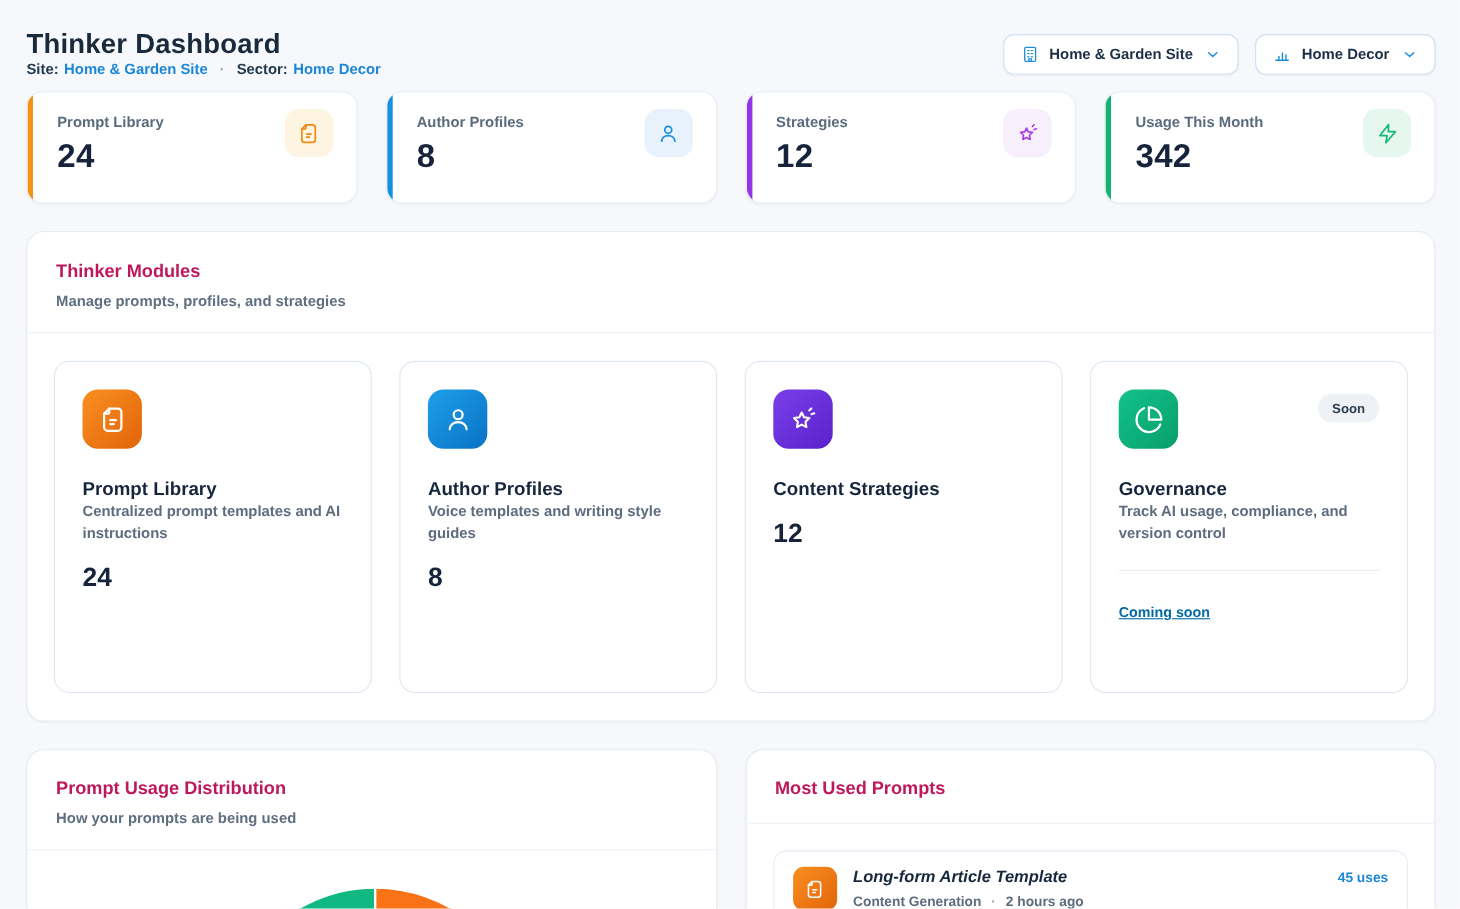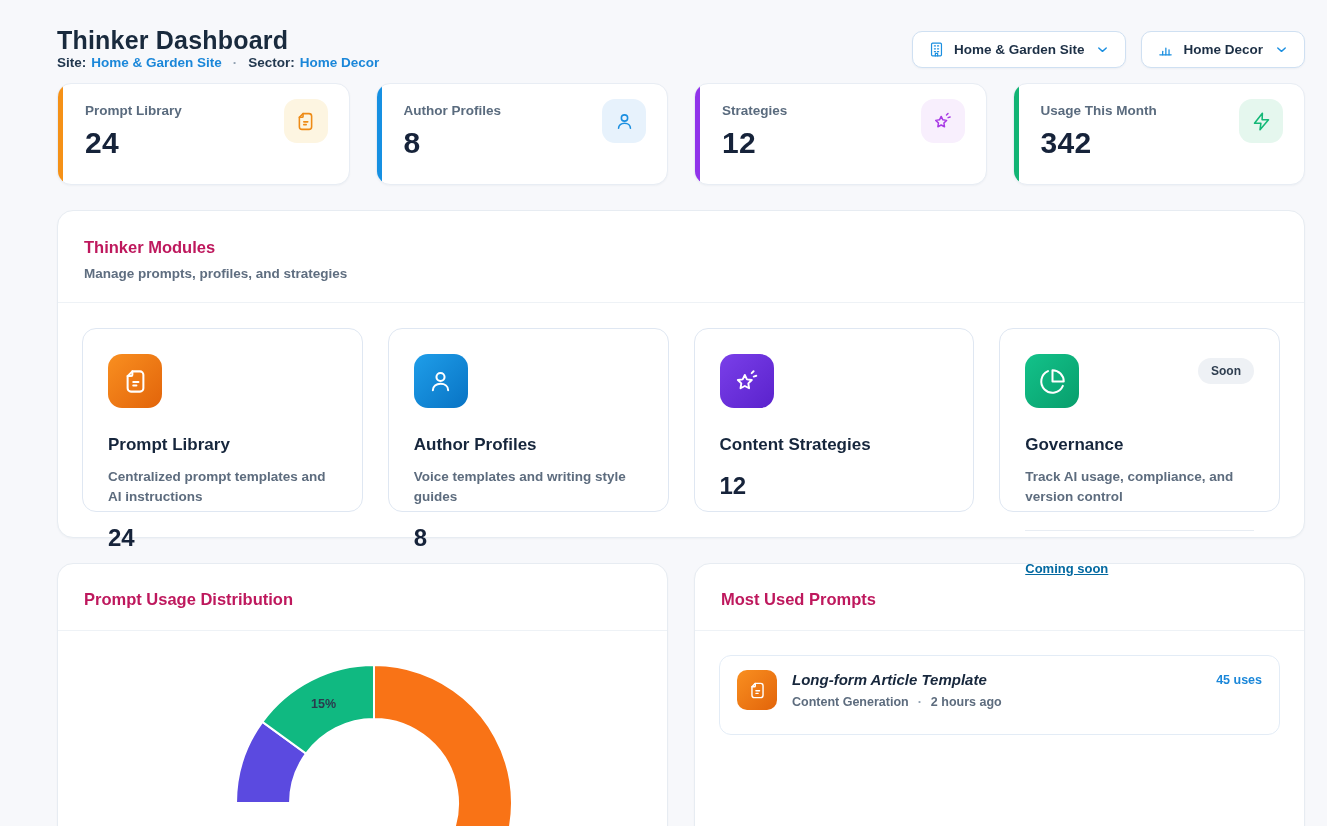--- a/index.html
+++ b/index.html
@@ -2,21 +2,21 @@
 <html><head>
 <meta charset="utf-8">
 <style>
   * { margin:0; padding:0; box-sizing:border-box; }
   html,body { width:1327px; height:826px; overflow:hidden; }
   body {
     font-family:"Liberation Sans", sans-serif;
     background:#f7f8fb;
     color:#17273c;
   }
-  .page { width:1327px; height:826px; position:relative;padding-left:33px; }
+  .page { width:1327px; height:826px; position:relative; }
 
   
   .topbar { display:flex; justify-content:space-between; align-items:flex-start; padding:26px 22px 0 24px; }
   .page-title { font-size:25px; font-weight:800; color:#192a3d; letter-spacing:.2px; }
   .subrow { font-size:13.5px; font-weight:700; color:#22384f; display:flex; align-items:center; }
   .subrow a { color:#1b87d9; text-decoration:none; margin-left:5px; }
   .subrow .dot { color:#92a2b2; margin:0 11px; font-size:13px; }
   .subrow .sep-label { margin-left:0;text-align:center; }
   .dropdowns { display:flex; gap:15px; margin-top:5px; }
   .dd { display:flex; align-items:center; gap:9px; background:#fff; border:1px solid #cfe0f2;
@@ -41,29 +41,29 @@
 
   
   .panel { margin:25px 22px 0 24px; background:#fff; border:1px solid #e7ecf2; border-radius:16px;
            box-shadow:0 1px 2px rgba(25,50,80,.04); }
   .panel-head { padding:27px 26px 21px; }
   .panel-title { font-size:16.5px; font-weight:700; color:#be185d; }
   .panel-sub { font-size:13.5px; font-weight:600; color:#5f6e80; margin-top:9px; }
   .hdivider { height:1px; background:#eef2f6; }
   .modules { display:grid; grid-template-columns:repeat(4,1fr); gap:25px; padding:25px 24px; }
   .module { position:relative; background:#fff; border:1px solid #dfe7f2; border-radius:14px;
-            padding:25px; height:184px; cursor:pointer; }
+            padding:25px; height:302px; cursor:pointer; }
   .module-tile { width:54px; height:54px; border-radius:14px; display:flex; align-items:center;
                  justify-content:center; color:#fff; }
   .m1 { background:linear-gradient(135deg,#f98f20,#e2640a); }
   .m2 { background:linear-gradient(135deg,#1f9ee9,#0873c4); }
   .m3 { background:linear-gradient(135deg,#7a3fe9,#5a22cc); }
   .m4 { background:linear-gradient(135deg,#13c28a,#089e6c); }
   .module-title { margin-top:27px; font-size:17px; font-weight:800; color:#16263c; }
-  .module-desc { margin-top:12px; font-size:13.5px; font-weight:600; line-height:20px; color:#5d6c7e; }
+  .module-desc { font-size:13.5px; font-weight:600; line-height:20px; color:#5d6c7e; }
   .module-count { margin-top:17px; font-size:24px; font-weight:800; color:#16233a; }
   .soon-badge { position:absolute; top:29px; right:25px; background:#eef1f5; color:#2f3e50;
                 font-size:12px; font-weight:700; padding:6px 13px; border-radius:999px; }
   .module-divider { height:1px; background:#e8edf3; margin-top:23px; }
   .module-footer { margin-top:30px; font-size:13px; font-weight:600; color:#0369a1;text-decoration:underline; }
 
   
   .bottom { display:grid; grid-template-columns:1fr 1fr; gap:26px; padding:25px 22px 0 24px; }
   .bcard { background:#fff; border:1px solid #e7ecf2; border-radius:16px; height:430px;
            box-shadow:0 1px 2px rgba(25,50,80,.04); overflow:hidden; }
@@ -266,20 +266,21 @@
       </div>
 
     </div>
   </div>
 
   <div class="bottom">
 
     <div class="bcard">
       <div class="bcard-head">
         <div class="panel-title">Prompt Usage Distribution</div>
+        <div class="panel-sub">How your prompts are being used</div>
       </div>
       <div class="hdivider"></div>
       <svg id="donut-svg" width="630" height="300">
           <path d="M316 34 A138 138 0 0 1 358.64434522374273 303.24579924873115 L341.9574275274956 251.8887473687929 A84 84 0 0 0 316 88 Z" fill="#f97316" stroke="#ffffff" stroke-width="2"></path>
           <path d="M178 172.00000000000003 A138 138 0 0 1 204.35565477625724 90.88563518363874 L248.0425724725044 122.62603880743228 A84 84 0 0 0 232 172.00000000000003 Z" fill="#5b4ae0" stroke="#ffffff" stroke-width="2"></path>
           <path d="M204.35565477625724 90.88563518363874 A138 138 0 0 1 315.99999999999994 34 L316 88 A84 84 0 0 0 248.0425724725044 122.62603880743228 Z" fill="#10b981" stroke="#ffffff" stroke-width="2"></path>
           <text x="265.6070545289103" y="77.09827581509117" text-anchor="middle" class="donut-label">15%</text>
         </svg>
     </div>
 

